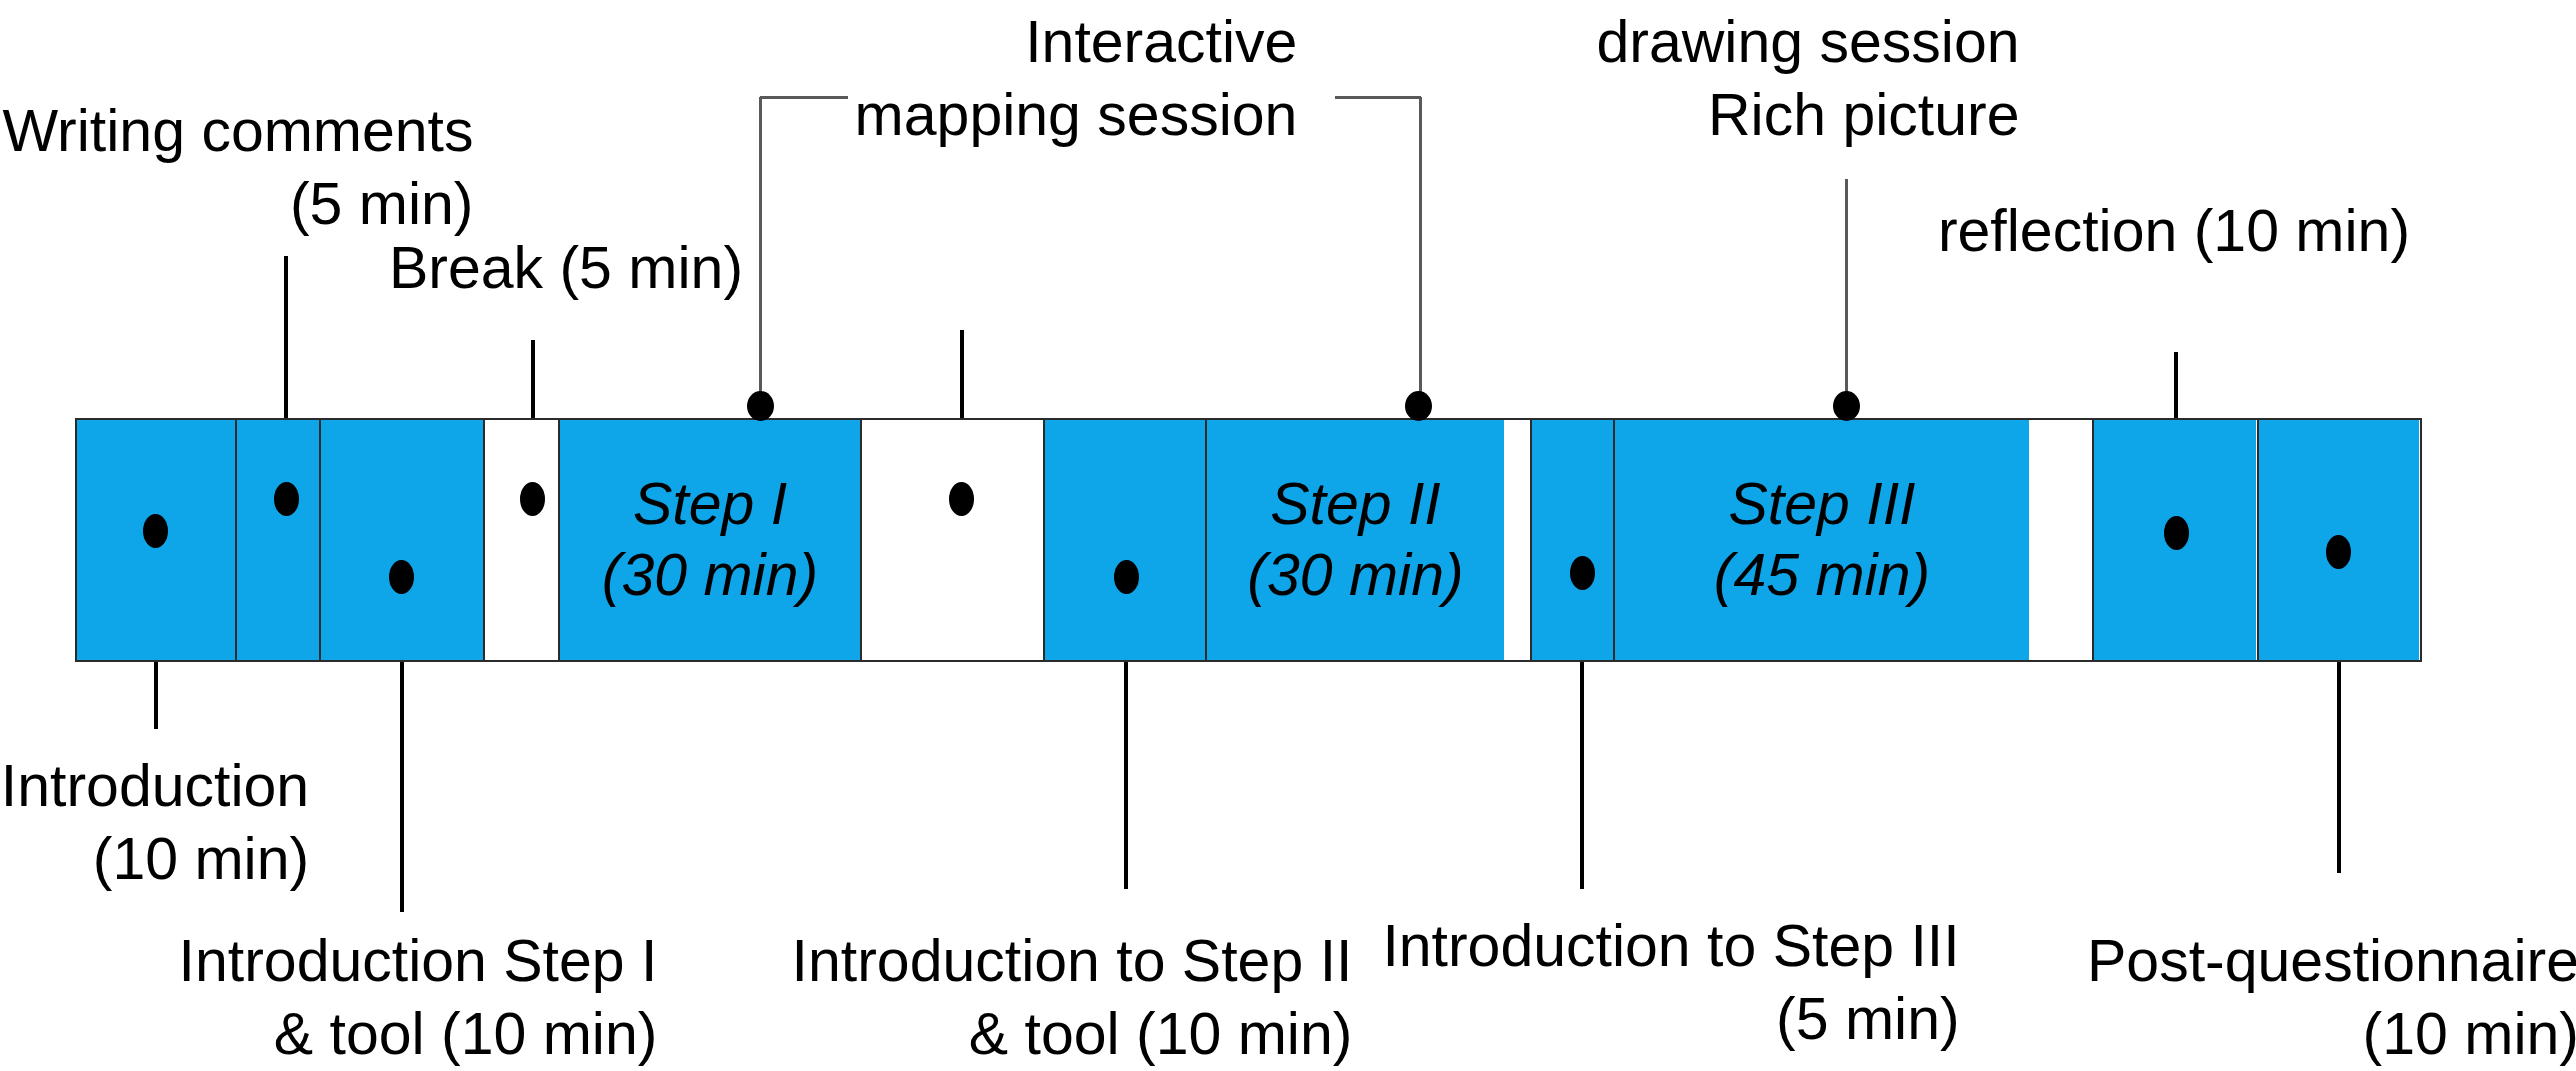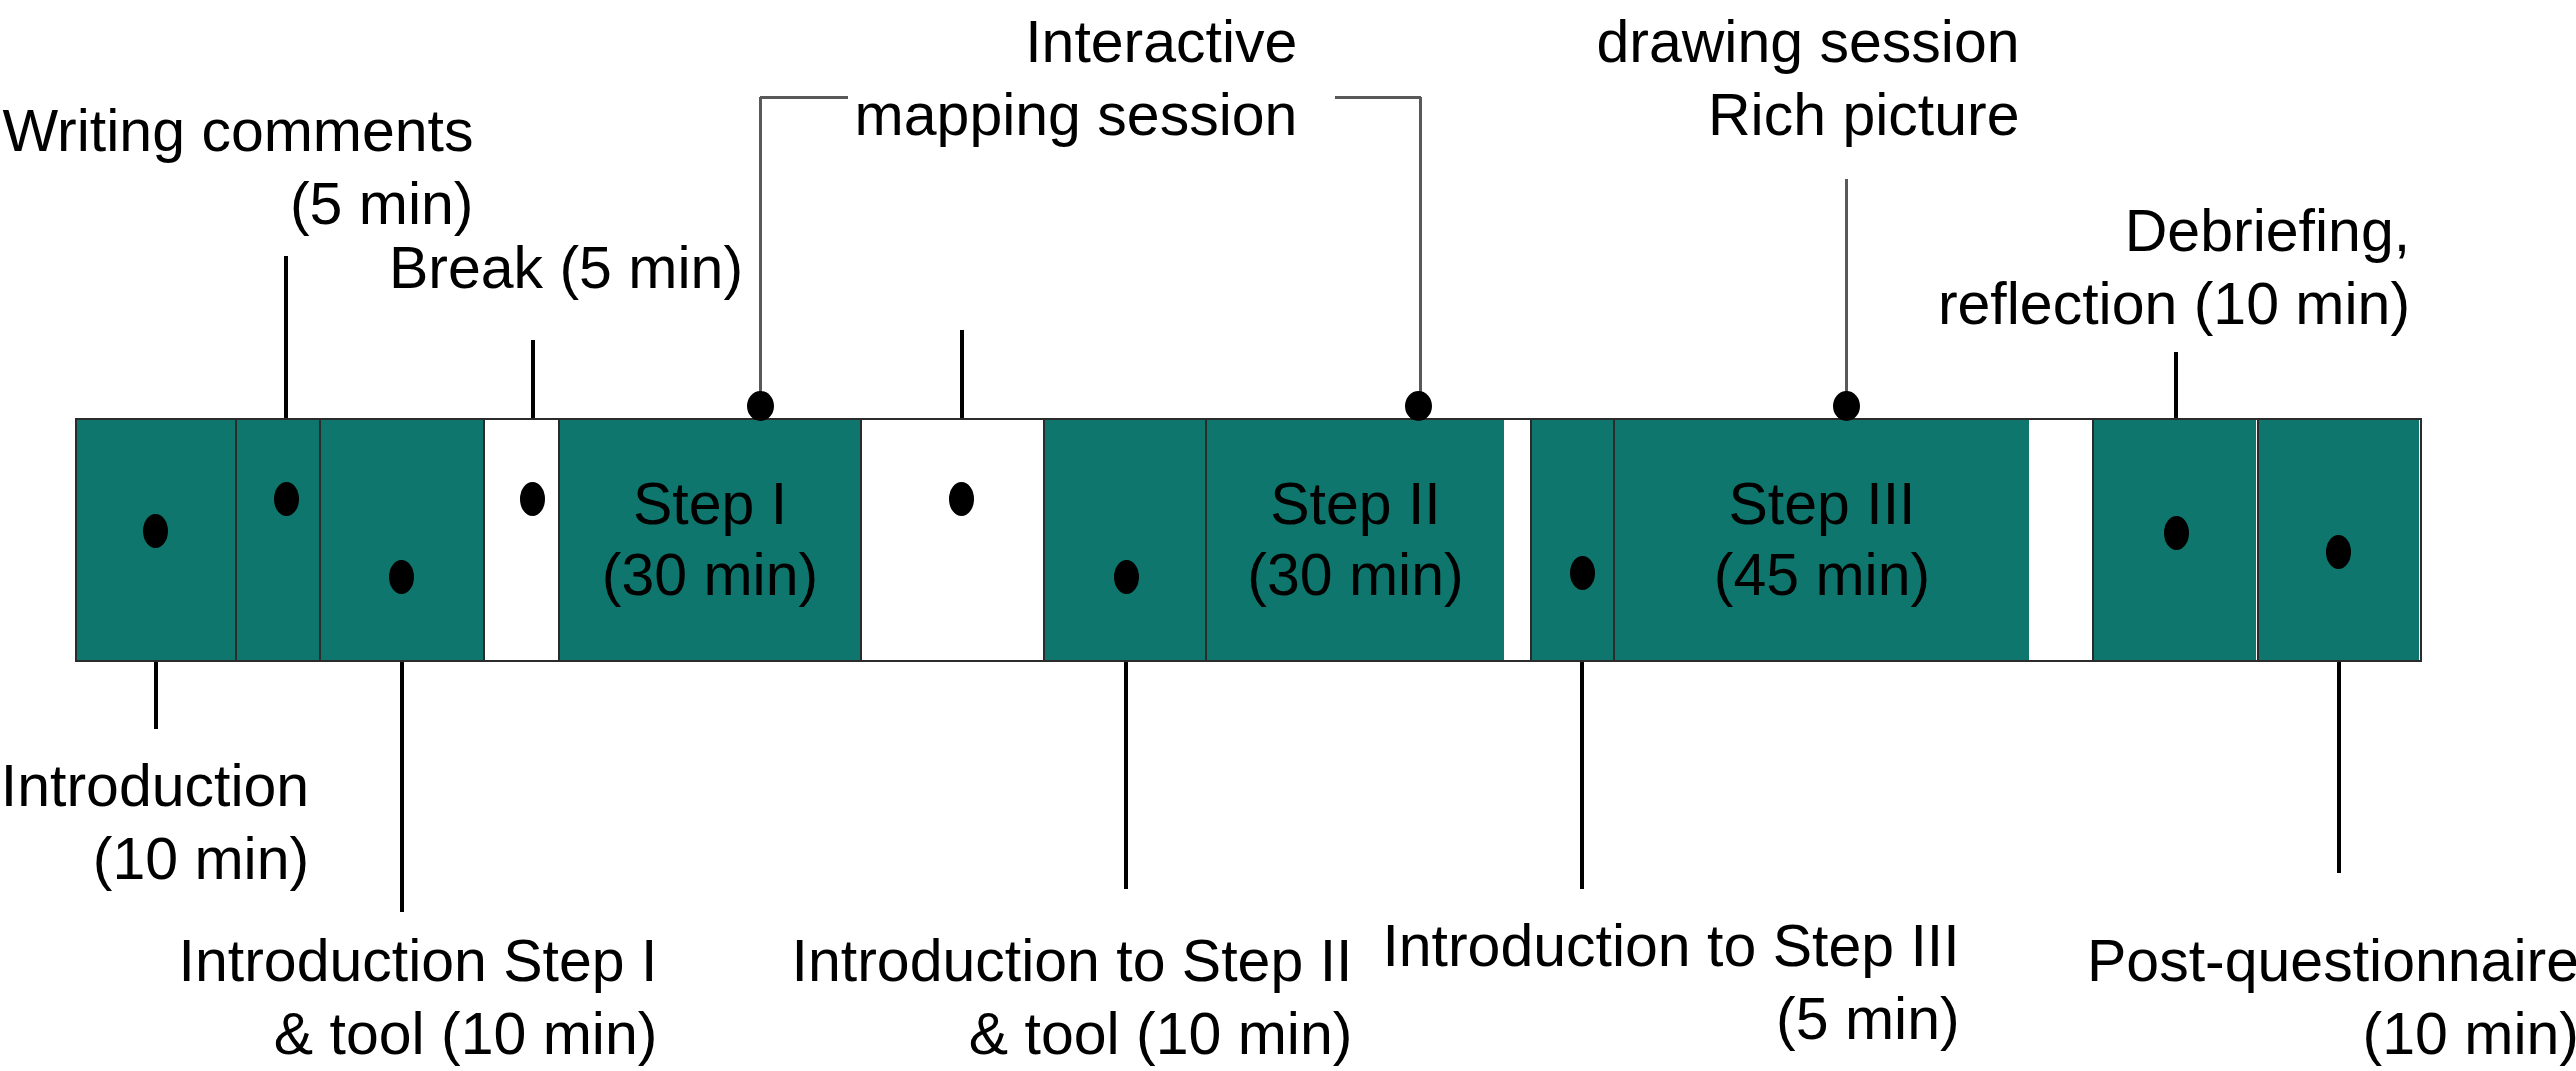--- a/index.html
+++ b/index.html
@@ -18,21 +18,21 @@
     left: 75px; top: 418px;
     width: 2347px; height: 244px;
     border: 2.7px solid #2b2b2b;
     box-sizing: border-box;
     background: #ffffff;
   }
   .seg {
     position: absolute; top: 0; height: 100%;
     box-sizing: border-box;
   }
-  .seg.gray { background: #0f766e; }
+  .seg.gray { background: #0ea5e9; font-style: italic; }
   .seg.white { background: #ffffff; }
   .seg.divided { border-left: 2.7px solid #2b2b2b; }
   .seg-label {
     width: 100%; height: 100%;
     display: flex; flex-direction: column;
     align-items: center; justify-content: center;
     font-size: 59px; line-height: 71px;
     text-align: center; white-space: nowrap;
   }
   
@@ -74,21 +74,20 @@
     <div>mapping session</div>
   </div>
 
 
   <div class="lbl" style="left:1808px; top:6.2px;">
     <div>drawing session</div>
     <div>Rich picture</div>
   </div>
 
   <div class="lbl" style="left:2174px; top:195px;">
-    <div>Debriefing,</div>
     <div>reflection (10 min)</div>
   </div>
 
   <div class="tline h" style="left:760px; top:96px; width:88px;"></div>
   <div class="tline h" style="left:1335px; top:96px; width:86px;"></div>
   <div class="tline v" style="left:759px; top:97px; height:310px;"></div>
   <div class="tline v" style="left:1419px; top:97px; height:310px;"></div>
 
   <div class="tline v" style="left:1845px; top:179px; height:228px;"></div>
 

